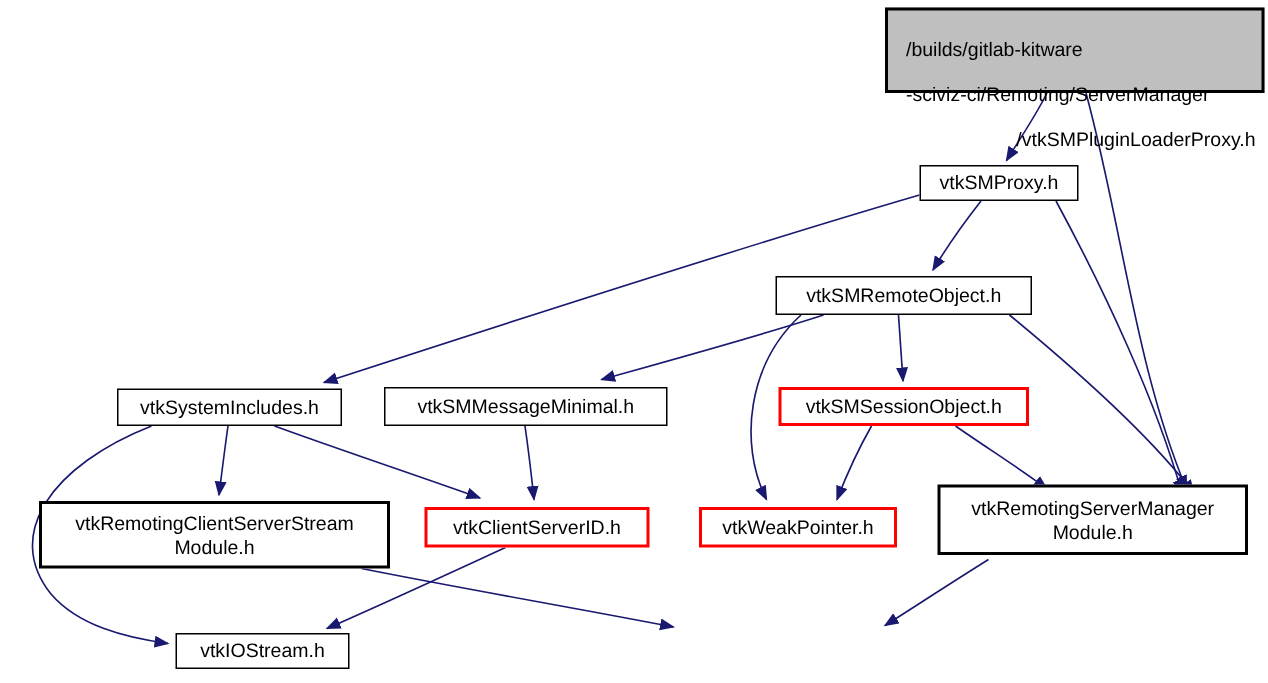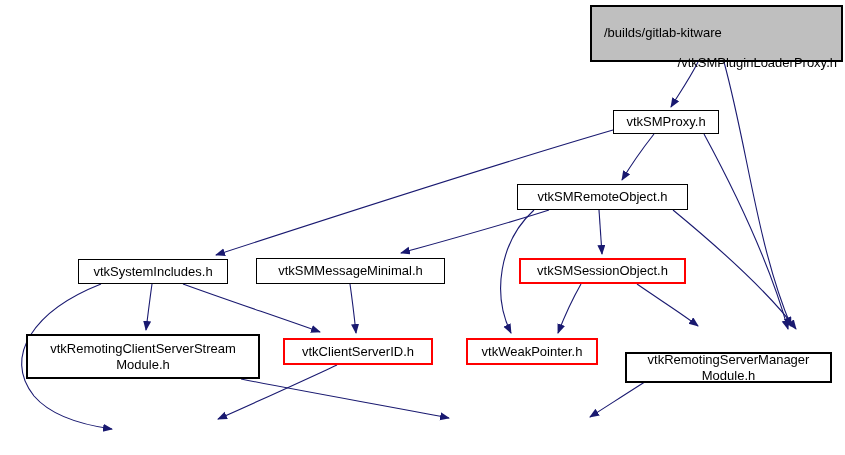--- a/index.html
+++ b/index.html
@@ -52,38 +52,40 @@
       <path d="M 101 284 C 35 310, 2 356, 34 396 C 52 417, 83 425, 112 429" marker-end="url(#arrow)"></path>
       <path d="M 350 284 C 352 298, 354 314, 356 333" marker-end="url(#arrow)"></path>
       <path d="M 337 365 C 300 382, 259 401, 218 419" marker-end="url(#arrow)"></path>
       <path d="M 241 379 C 306 392, 387 406, 449 418" marker-end="url(#arrow)"></path>
       <path d="M 659 373 C 635 388, 612 403, 590 417" marker-end="url(#arrow)"></path>
     </g>
   </svg>
 
   <div class="node main" style="left:590px;top:5px;width:253px;height:57px;">
     <span class="ln">/builds/gitlab-kitware</span>
+    <span class="ln">-sciviz-ci/Remoting/ServerManager</span>
     <span class="ln center">/vtkSMPluginLoaderProxy.h</span>
   </div>
 
   <div class="node" style="left:517px;top:184px;width:171px;height:26px;">vtkSMRemoteObject.h</div>
 
   <div class="node" style="left:613px;top:110px;width:106px;height:24px;">vtkSMProxy.h</div>
 
   <div class="node" style="left:78px;top:259px;width:150px;height:25px;">vtkSystemIncludes.h</div>
 
   <div class="node" style="left:256px;top:258px;width:189px;height:26px;">vtkSMMessageMinimal.h</div>
 
   <div class="node red" style="left:519px;top:258px;width:167px;height:26px;">vtkSMSessionObject.h</div>
 
   <div class="node thick" style="left:26px;top:334px;width:234px;height:45px;">vtkRemotingClientServerStream
 Module.h</div>
 
   <div class="node red" style="left:283px;top:338px;width:150px;height:27px;">vtkClientServerID.h</div>
 
   <div class="node red" style="left:466px;top:338px;width:132px;height:27px;">vtkWeakPointer.h</div>
 
-  <div class="node thick" style="left:625px;top:352px;width:207px;height:31px;">vtkRemotingServerManager
+  <div class="node thick" style="left:625px;top:323px;width:207px;height:47px;">vtkRemotingServerManager
 Module.h</div>
 
+  <div class="node" style="left:117px;top:422px;width:116px;height:24px;">vtkIOStream.h</div>
 
 
 </div>
 
 </body></html>

